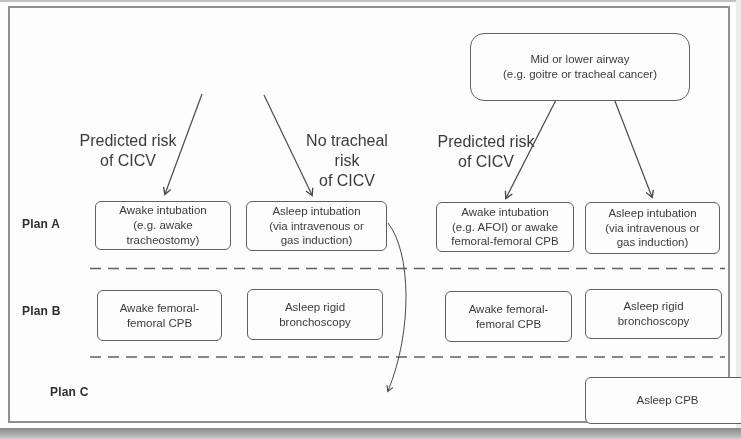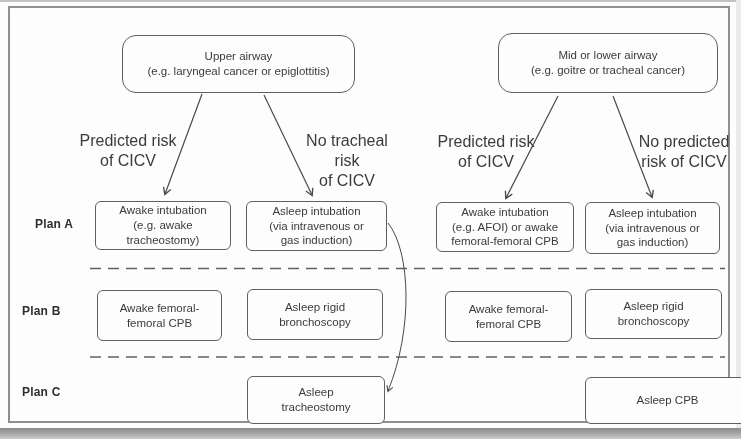--- a/index.html
+++ b/index.html
@@ -106,37 +106,33 @@
     <path d="M90 357 H725" stroke="#606060" stroke-width="1.5" stroke-dasharray="11 7" fill="none"></path>
 
     <path d="M202 94 L165 194" stroke="#4a4a4a" stroke-width="1.2" fill="none" marker-end="url(#arrowhead)"></path>
     <path d="M264 95 L312 195" stroke="#4a4a4a" stroke-width="1.2" fill="none" marker-end="url(#arrowhead)"></path>
     <path d="M558 96 L506 198" stroke="#4a4a4a" stroke-width="1.2" fill="none" marker-end="url(#arrowhead)"></path>
     <path d="M613 96 L652 197" stroke="#4a4a4a" stroke-width="1.2" fill="none" marker-end="url(#arrowhead)"></path>
 
     <path d="M388 223 C411 252 413 330 388 391" stroke="#4a4a4a" stroke-width="1" fill="none" marker-end="url(#arrowhead)"></path>
   </svg>
 
-  <div class="node root" style="left:122px; top:35px; width:233px; height:58px;">Upper airway
-(e.g. laryngeal cancer or epiglottitis)</div>
-  <div class="node root" style="left:470px; top:33px; width:220px; height:60px;margin-left:28px;">Mid or lower airway
+  <div class="node root" style="left:470px; top:33px; width:220px; height:68px;">Mid or lower airway
 (e.g. goitre or tracheal cancer)</div>
 
   <div class="branch-label" style="left:78px; top:131px; width:100px;">Predicted risk
 of CICV</div>
   <div class="branch-label" style="left:292px; top:131px; width:110px;">No tracheal risk
 of CICV</div>
   <div class="branch-label" style="left:436px; top:132px; width:100px;">Predicted risk
 of CICV</div>
-  <div class="branch-label" style="left:634px; top:132px; width:100px;">No predicted
-risk of CICV</div>
 
-  <div class="plan-label" style="top:217px;margin-left:13px;">Plan A</div>
+  <div class="plan-label" style="top:217px;">Plan A</div>
   <div class="plan-label" style="top:304px;">Plan B</div>
-  <div class="plan-label" style="top:385px;">Plan C</div>
+  <div class="plan-label" style="top:385px;margin-left:28px;">Plan C</div>
 
   <div class="node" style="left:95px; top:201px; width:136px; height:49px;">Awake intubation
 (e.g. awake
 tracheostomy)</div>
   <div class="node" style="left:246px; top:201px; width:141px; height:50px;">Asleep intubation
 (via intravenous or
 gas induction)</div>
   <div class="node" style="left:436px; top:202px; width:138px; height:50px;">Awake intubation
 (e.g. AFOI) or awake
 femoral-femoral CPB</div>
@@ -146,17 +142,15 @@
 
   <div class="node" style="left:97px; top:290px; width:125px; height:51px;">Awake femoral-
 femoral CPB</div>
   <div class="node" style="left:247px; top:289px; width:136px; height:51px;">Asleep rigid
 bronchoscopy</div>
   <div class="node" style="left:445px; top:291px; width:127px; height:51px;">Awake femoral-
 femoral CPB</div>
   <div class="node" style="left:585px; top:289px; width:137px; height:50px;">Asleep rigid
 bronchoscopy</div>
 
-  <div class="node" style="left:247px; top:376px; width:138px; height:48px;">Asleep
-tracheostomy</div>
   <div class="node" style="left:585px; top:377px; width:165px; height:47px;">Asleep CPB</div>
 
 </div>
 
 </body></html>

